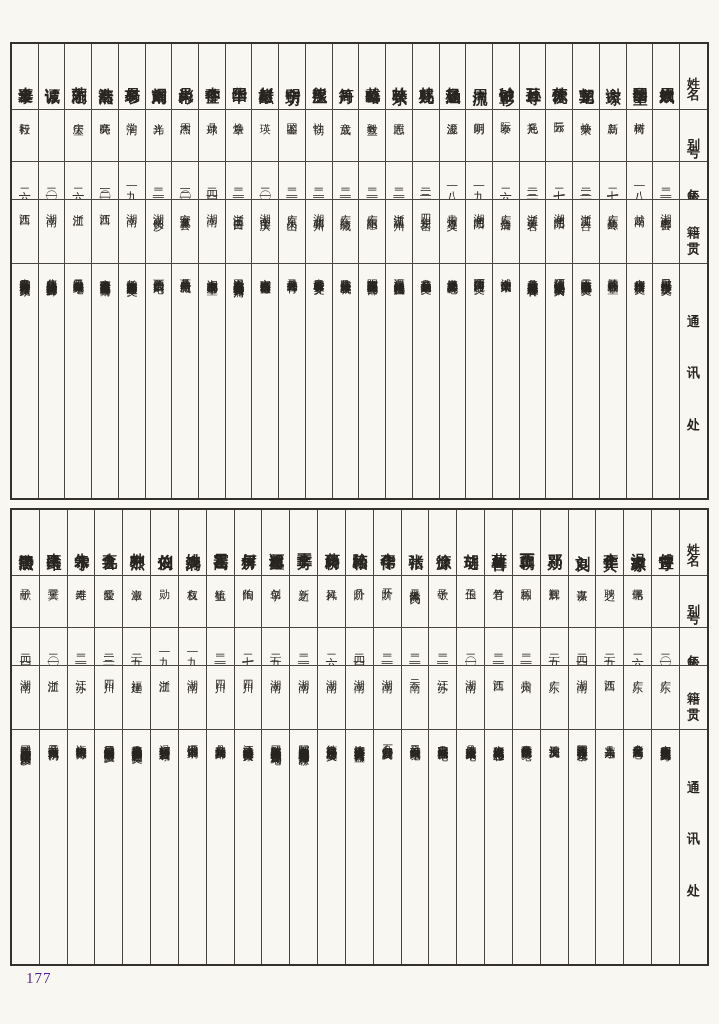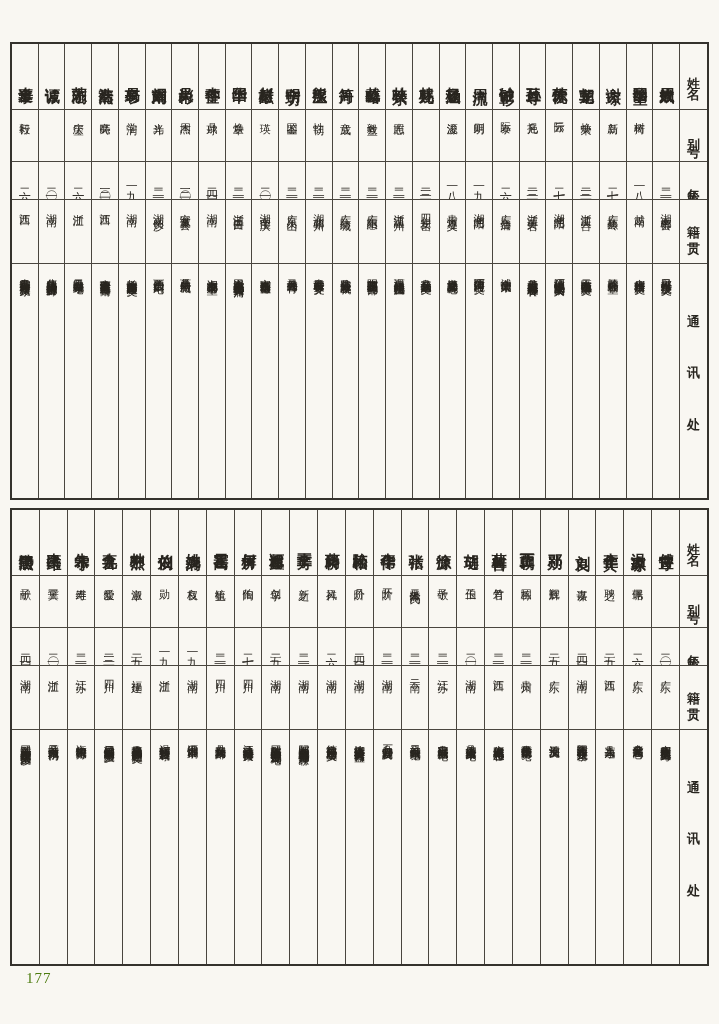--- a/index.html
+++ b/index.html
@@ -40,21 +40,21 @@
   .cell.address .vtext { font-size:11px; line-height:12.5px; letter-spacing:0.5px; }
   .header-col .cell { align-items:center; padding-top:0; }
   .header-col .cell .vtext { font-weight:700; font-size:13px; line-height:1; }
   .header-col .cell.name .vtext    { letter-spacing:10px; }
   .header-col .cell.alias .vtext   { letter-spacing:8px; }
   .header-col .cell.age .vtext     { font-size:12px; letter-spacing:3px; }
   .header-col .cell.native .vtext  { letter-spacing:16px; }
   .header-col .cell.address .vtext { letter-spacing:52px; }
   .page-number {
     position:absolute; left:26px; top:970px;
-    font-size:15px; color:#4d7c0f; letter-spacing:1px;
+    font-size:15px; color:#4c1d95; letter-spacing:1px;
   }
 </style>
 </head>
 <body>
 
 <div class="page">
   <div class="table" id="table-top">
       <div class="col">
         <div class="cell name">
           <span class="vtext">李道泰</span>

